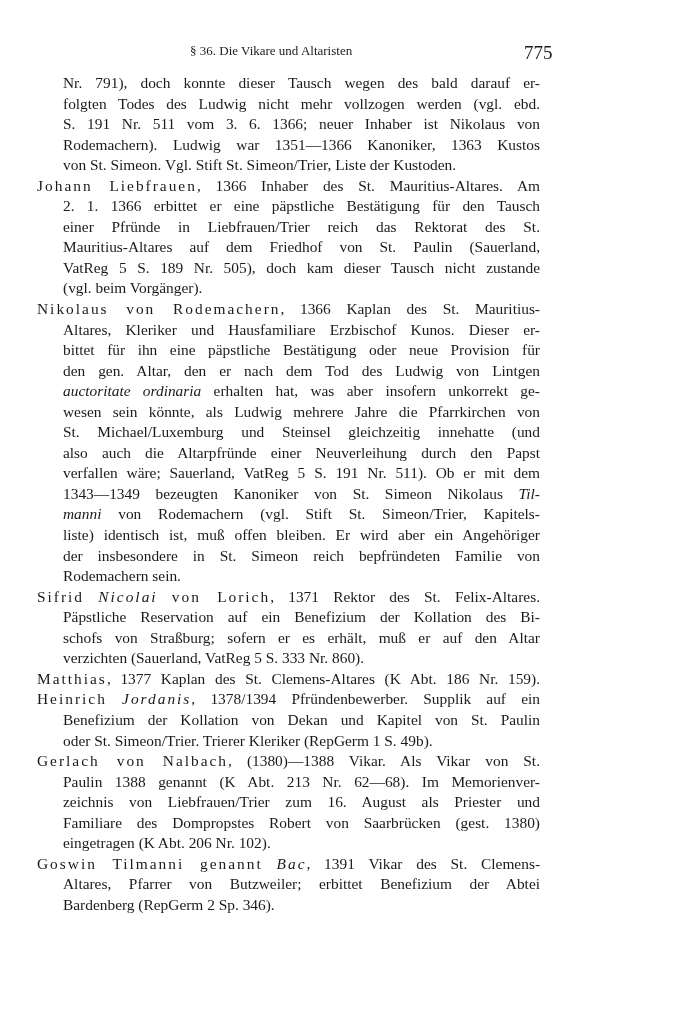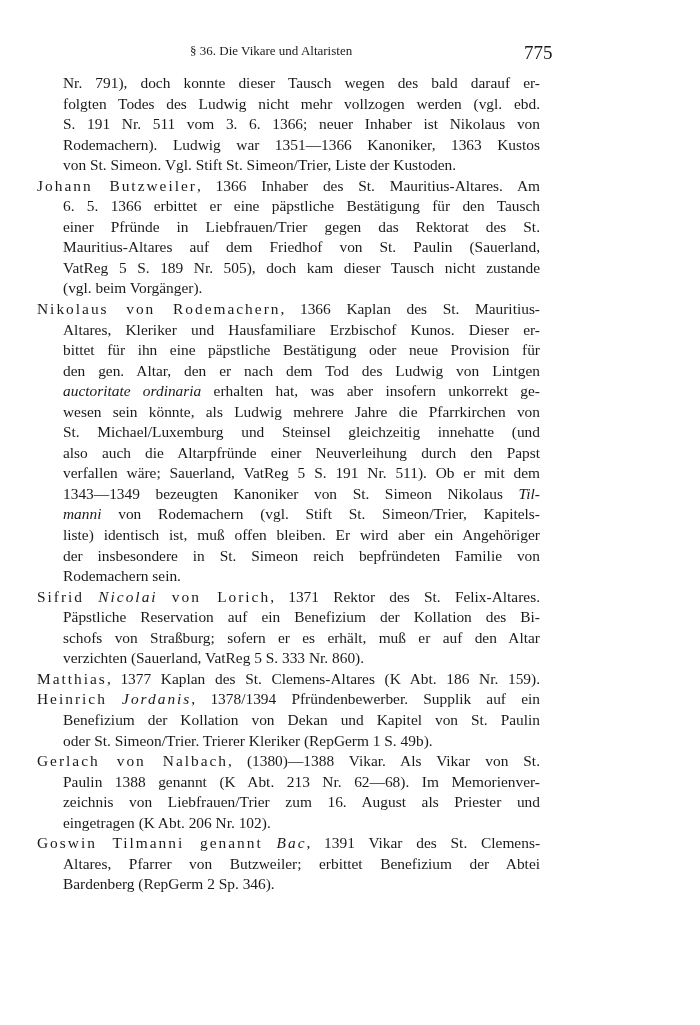--- a/index.html
+++ b/index.html
@@ -28,23 +28,23 @@
 
   <div>
     <div class="line ind">Nr. 791), doch konnte dieser Tausch wegen des bald darauf er-</div>
     <div class="line ind">folgten Todes des Ludwig nicht mehr vollzogen werden (vgl. ebd.</div>
     <div class="line ind">S. 191 Nr. 511 vom 3. 6. 1366; neuer Inhaber ist Nikolaus von</div>
     <div class="line ind">Rodemachern). Ludwig war 1351—1366 Kanoniker, 1363 Kustos</div>
     <div class="line ind last">von St. Simeon. Vgl. Stift St. Simeon/Trier, Liste der Kustoden.</div>
   </div>
 
   <div>
-    <div class="line"><span class="sp">Johann Butzweiler</span><span>, 1366 Inhaber des St. Mauritius-Altares. Am</span></div>
-    <div class="line ind">6. 5. 1366 erbittet er eine päpstliche Bestätigung für den Tausch</div>
-    <div class="line ind">einer Pfründe in Liebfrauen/Trier gegen das Rektorat des St.</div>
+    <div class="line"><span class="sp">Johann Liebfrauen</span><span>, 1366 Inhaber des St. Mauritius-Altares. Am</span></div>
+    <div class="line ind">2. 1. 1366 erbittet er eine päpstliche Bestätigung für den Tausch</div>
+    <div class="line ind">einer Pfründe in Liebfrauen/Trier reich das Rektorat des St.</div>
     <div class="line ind">Mauritius-Altares auf dem Friedhof von St. Paulin (Sauerland,</div>
     <div class="line ind">VatReg 5 S. 189 Nr. 505), doch kam dieser Tausch nicht zustande</div>
     <div class="line ind last">(vgl. beim Vorgänger).</div>
   </div>
 
   <div>
     <div class="line"><span class="sp">Nikolaus von Rodemachern</span><span>, 1366 Kaplan des St. Mauritius-</span></div>
     <div class="line ind">Altares, Kleriker und Hausfamiliare Erzbischof Kunos. Dieser er-</div>
     <div class="line ind">bittet für ihn eine päpstliche Bestätigung oder neue Provision für</div>
     <div class="line ind">den gen. Altar, den er nach dem Tod des Ludwig von Lintgen</div>
@@ -74,20 +74,21 @@
   <div>
     <div class="line"><span class="sp">Heinrich</span> <i class="sp">Jordanis</i><span>, 1378/1394 Pfründenbewerber. Supplik auf ein</span></div>
     <div class="line ind">Benefizium der Kollation von Dekan und Kapitel von St. Paulin</div>
     <div class="line ind last">oder St. Simeon/Trier. Trierer Kleriker (RepGerm 1 S. 49b).</div>
   </div>
 
   <div>
     <div class="line"><span class="sp">Gerlach von Nalbach</span><span>, (1380)—1388 Vikar. Als Vikar von St.</span></div>
     <div class="line ind">Paulin 1388 genannt (K Abt. 213 Nr. 62—68). Im Memorienver-</div>
     <div class="line ind">zeichnis von Liebfrauen/Trier zum 16. August als Priester und</div>
+    <div class="line ind">Familiare des Dompropstes Robert von Saarbrücken (gest. 1380)</div>
     <div class="line ind last">eingetragen (K Abt. 206 Nr. 102).</div>
   </div>
 
   <div>
     <div class="line"><span class="sp">Goswin Tilmanni genannt</span> <i class="sp">Bac</i><span>, 1391 Vikar des St. Clemens-</span></div>
     <div class="line ind">Altares, Pfarrer von Butzweiler; erbittet Benefizium der Abtei</div>
     <div class="line ind last">Bardenberg (RepGerm 2 Sp. 346).</div>
   </div>
 
 </div>

